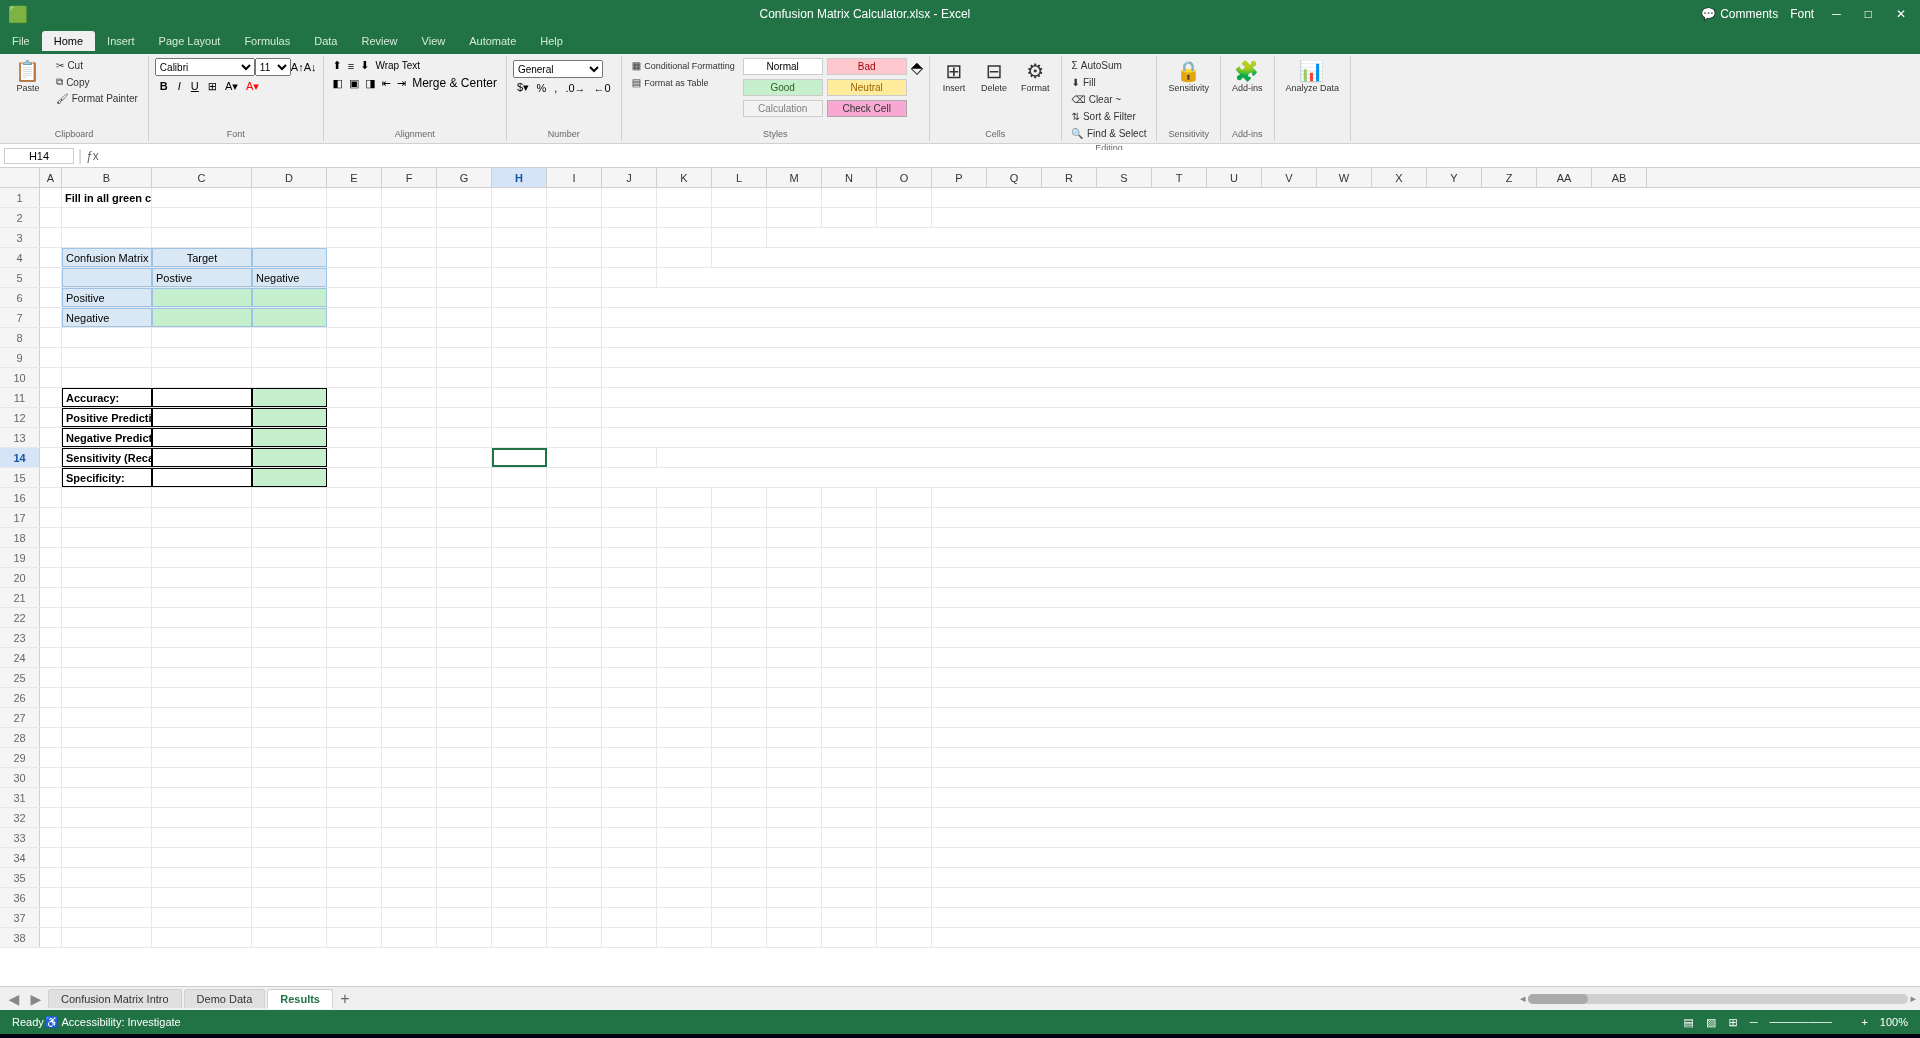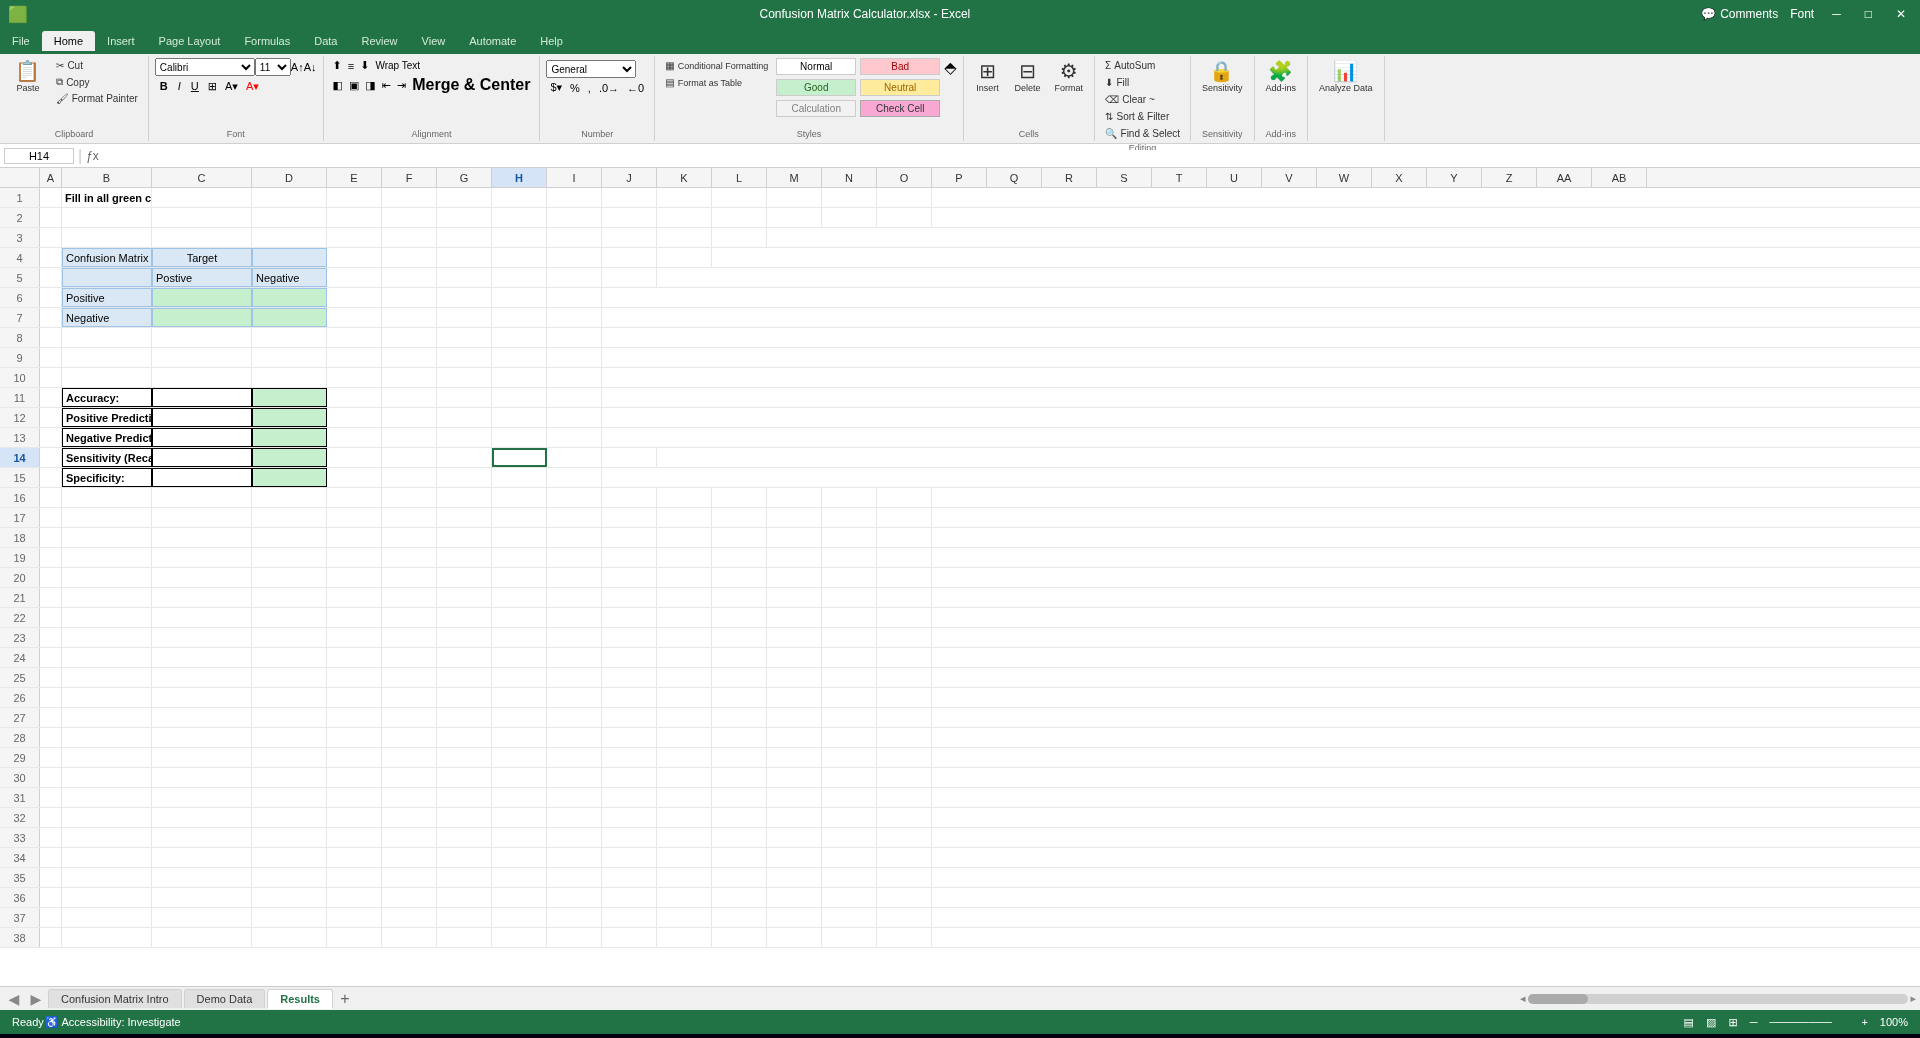--- a/index.html
+++ b/index.html
@@ -349,21 +349,21 @@
         <span style="cursor:pointer; padding:1px 3px;">≡</span>
         <span style="cursor:pointer; padding:1px 3px;">⬇</span>
         <span style="cursor:pointer; font-size:10px; padding:1px 3px;">Wrap Text</span>
       </div>
       <div class="ribbon-row">
         <span style="cursor:pointer; padding:1px 3px;">◧</span>
         <span style="cursor:pointer; padding:1px 3px;">▣</span>
         <span style="cursor:pointer; padding:1px 3px;">◨</span>
         <span style="cursor:pointer; padding:1px 3px;">⇤</span>
         <span style="cursor:pointer; padding:1px 3px;">⇥</span>
-        <span style="cursor:pointer; font-size:16px; padding:1px 3px;font-weight:bold;">Merge &amp; Center</span>
+        <span style="cursor:pointer; font-size:12px; padding:1px 3px;">Merge &amp; Center</span>
       </div>
     </div>
     <div class="ribbon-group-label">Alignment</div>
   </div>
 
   <div class="ribbon-group">
     <div class="ribbon-group-content" style="flex-direction:column; gap:2px;">
       <select style="font-size:10px; width:90px; height:18px; margin-top:2px;">
         <option>General</option>
       </select>

